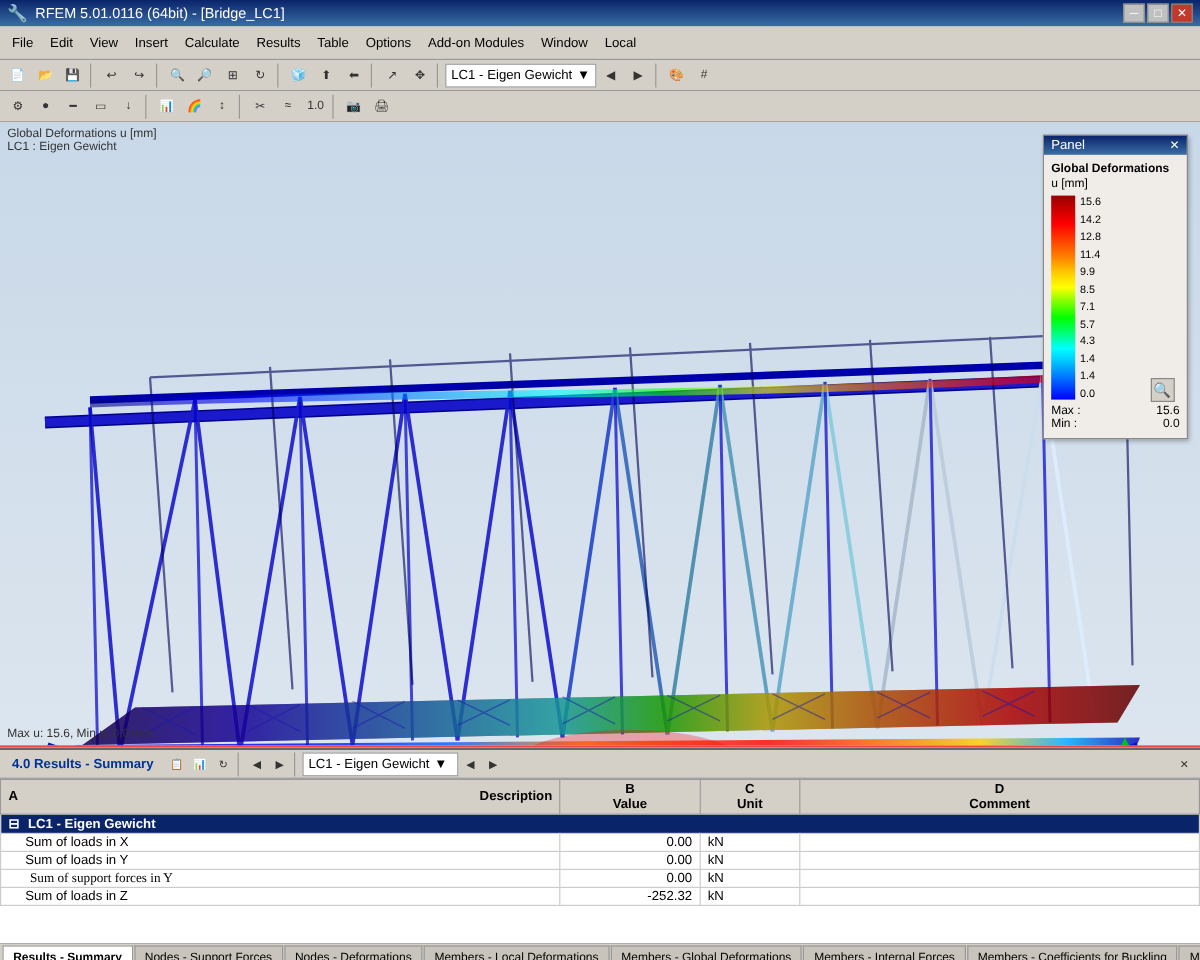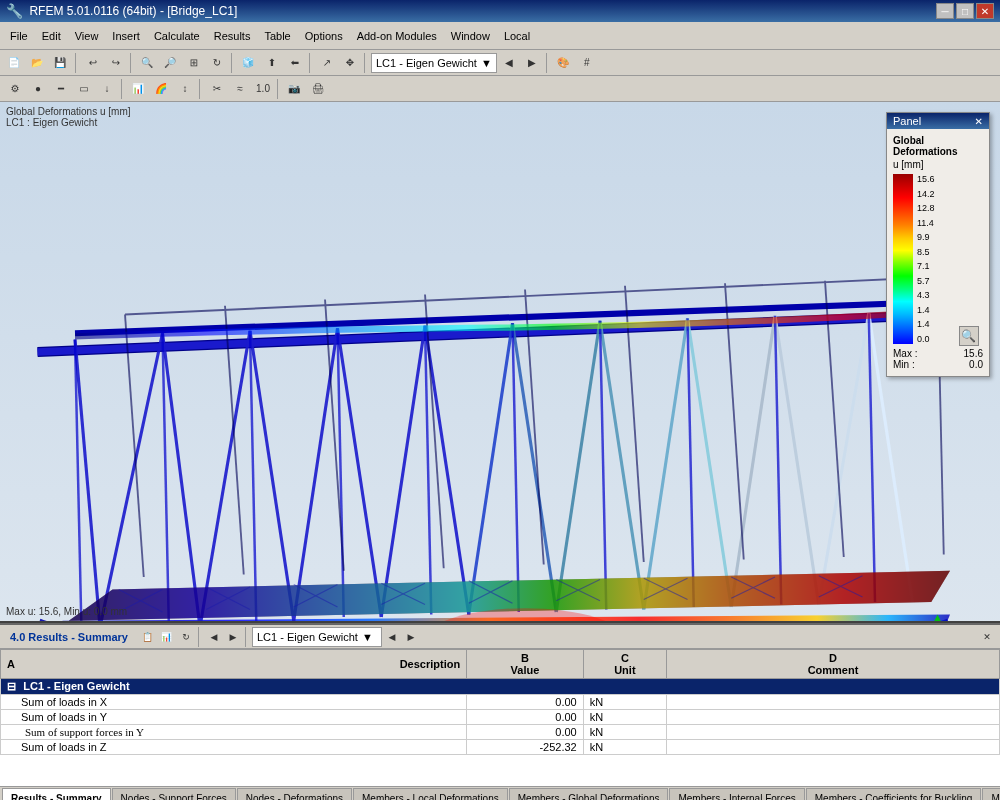--- a/index.html
+++ b/index.html
@@ -67,21 +67,21 @@
       height: calc(800px - 22px - 20px - 26px - 26px);
       flex-direction: column;
     }
 
     
     #viewport {
       flex: 1;
       background: #e5e5e5;
       position: relative;
       overflow: hidden;
-      border-bottom: 2px solid #404040;
+      border-bottom: 2px solid #ef4444;
     }
 
     
     #viewport-info-top {
       position: absolute; top: 4px; left: 6px;
       font-size: 10px; color: #333; z-index: 10;
     }
     #viewport-info-bottom {
       position: absolute; bottom: 4px; left: 6px;
       font-size: 10px; color: #333; z-index: 10;
@@ -90,21 +90,21 @@
     
     #bridge-canvas {
       position: absolute;
       top: 0; left: 0; right: 0; bottom: 0;
     }
 
     
     #legend-panel {
       position: absolute;
       right: 10px; top: 10px;
-      width: 104px;
+      width: 121px;
       background: #f0ede8;
       border: 1px solid #888;
       box-shadow: 2px 2px 4px rgba(0,0,0,0.3);
       z-index: 20;
     }
     #legend-titlebar {
       background: linear-gradient(to bottom, #0a246a, #3a6ea5);
       color: white; font-size: 11px;
       padding: 2px 6px;
       display: flex; justify-content: space-between; align-items: center;

